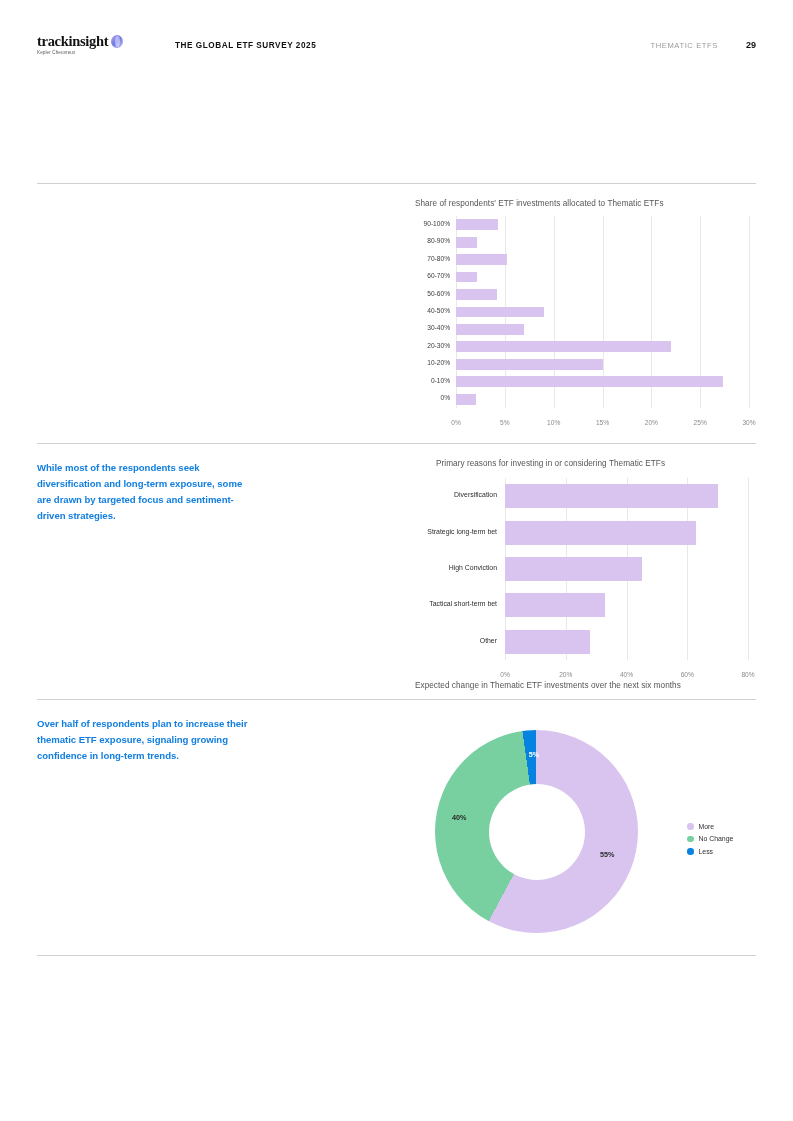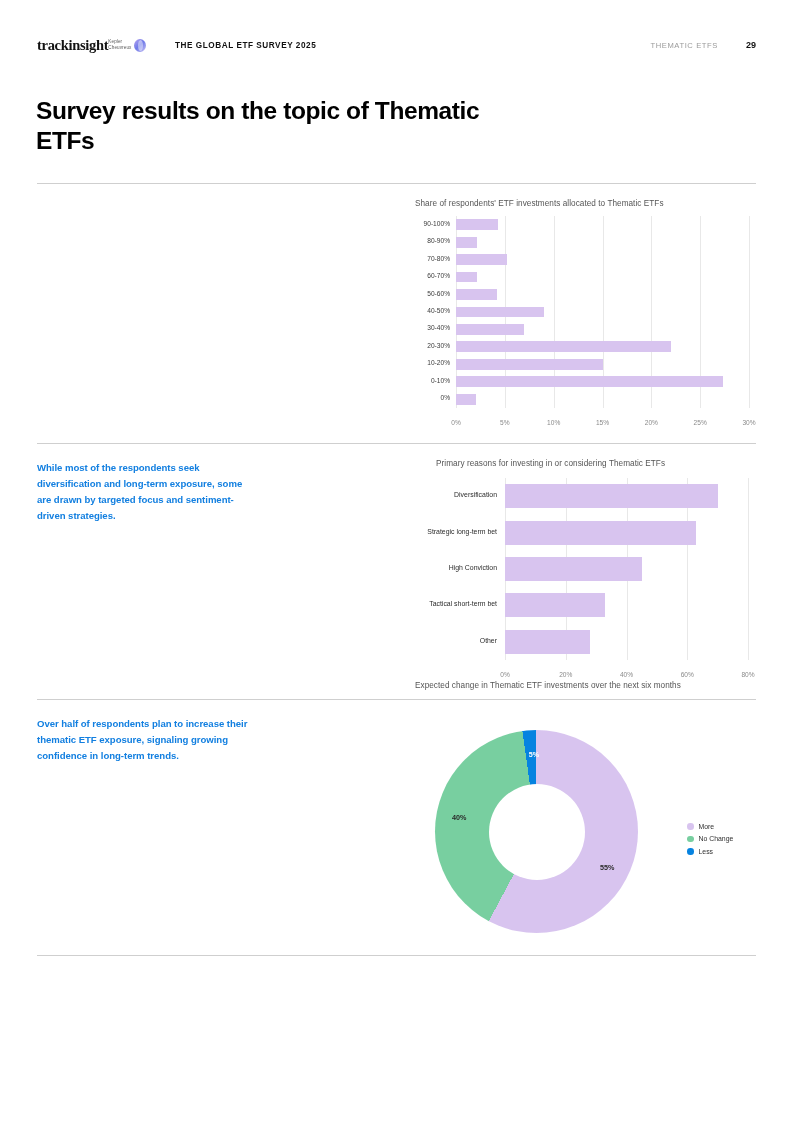--- a/index.html
+++ b/index.html
@@ -12,21 +12,21 @@
   }
   .page { position: relative; width: 793px; height: 1121px; }
 
   
   .header {
     position: absolute; left: 37px; top: 33px;
     width: 719px; height: 24px;
     display: flex; align-items: center;
   }
   .logo-wrap { display: flex; align-items: flex-start; width: 100px; }
-  .logo-text-block { display: flex; }
+  .logo-text-block { display: flex; flex-direction: column; }
   .logo-word {
     font-family: "Liberation Serif", serif;
     font-weight: bold; font-size: 14.5px; letter-spacing: -0.3px;
     color: #121212; line-height: 15px;
   }
   .logo-sub {
     font-size: 4.6px; color: #5a5a5a; letter-spacing: 0.1px;
     margin-top: 1.5px; line-height: 6px;
   }
   .logo-mark {
@@ -172,21 +172,20 @@
       </div>
       <div class="logo-mark"></div>
     </div>
     <div class="header-title">THE GLOBAL ETF SURVEY 2025</div>
     <div class="header-right">
       <div class="header-section">THEMATIC ETFS</div>
       <div class="header-page">29</div>
     </div>
   </div>
 
-  <div class="page-title">Survey results on the topic of Thematic ETFs</div>
 
   <div class="rule r1"></div>
   <div class="rule r2"></div>
   <div class="rule r3"></div>
   <div class="rule r4"></div>
 
   <div class="note n2">While most of the respondents seek diversification and long-term exposure, some are drawn by targeted focus and sentiment-driven strategies.</div>
   <div class="note n3">Over half of respondents plan to increase their thematic ETF exposure, signaling growing confidence in long-term trends.</div>
 
   <div class="chart-title c1">Share of respondents' ETF investments allocated to Thematic ETFs</div>
@@ -302,18 +301,18 @@
         </div>
         <div class="legend-item">
           <span class="legend-dot" style="background: rgb(120, 207, 160);"></span>
           <span class="legend-text">No Change</span>
         </div>
         <div class="legend-item">
           <span class="legend-dot" style="background: rgb(6, 131, 224);"></span>
           <span class="legend-text">Less</span>
         </div>
       </div>
-  <div class="slice-label" style="left: 184.957px; top: 133px; text-align: center;">55%</div>
+  <div class="slice-label" style="left: 184.957px; top: 120px; text-align: center;">55%</div>
       <div class="slice-label" style="left: 37.0317px; top: 83.1929px;">40%</div>
       <div class="slice-label on-blue" style="left: 113.837px; top: 19.8792px;">5%</div>
     </div>
 
 </div>
 
 </body></html>

